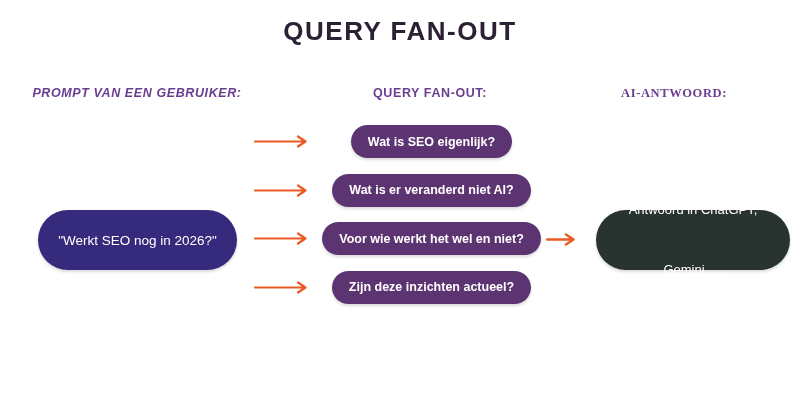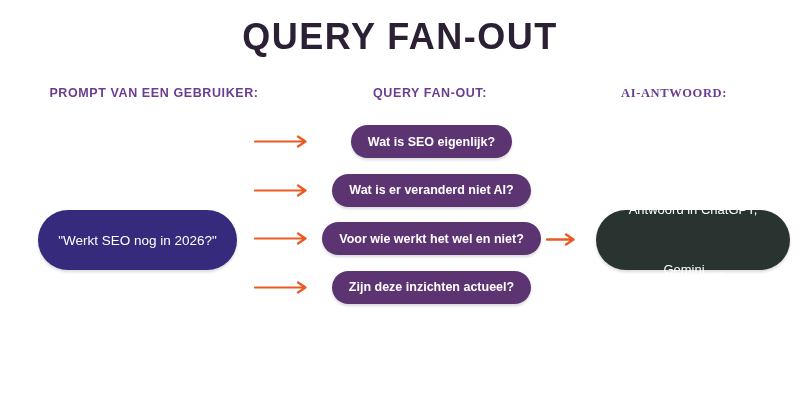--- a/index.html
+++ b/index.html
@@ -17,32 +17,32 @@
   body{font-family:"Liberation Sans", sans-serif;}
   .canvas{
     position:relative;
     width:800px;height:400px;
     background:var(--background);
     overflow:hidden;
   }
   .title{
     position:absolute;top:16px;left:0;width:800px;
     text-align:center;
-    font-size:36px;font-weight:800;
+    font-size:26px;font-weight:800;
     letter-spacing:1.5px;
     color:var(--title-text);
   }
   .col-header{
     position:absolute;top:86px;
     text-align:center;
     font-size:12.5px;font-weight:700;
     letter-spacing:0.6px;
     color:var(--header-text);
   }
-  .col-header.prompt{left:24px;width:260px;}
+  .col-header.prompt{left:7px;width:260px;font-style:italic;}
   .col-header.fanout{left:330px;width:200px;}
   .col-header.answer{left:574px;width:200px;font-family:Liberation Serif, serif;}
 
   .pill{
     display:flex;align-items:center;justify-content:center;
     color:var(--pill-text);
     box-shadow:0 2px 3px rgba(0,0,0,0.15);
   }
   .prompt-pill{
     position:absolute;left:38px;top:210px;

